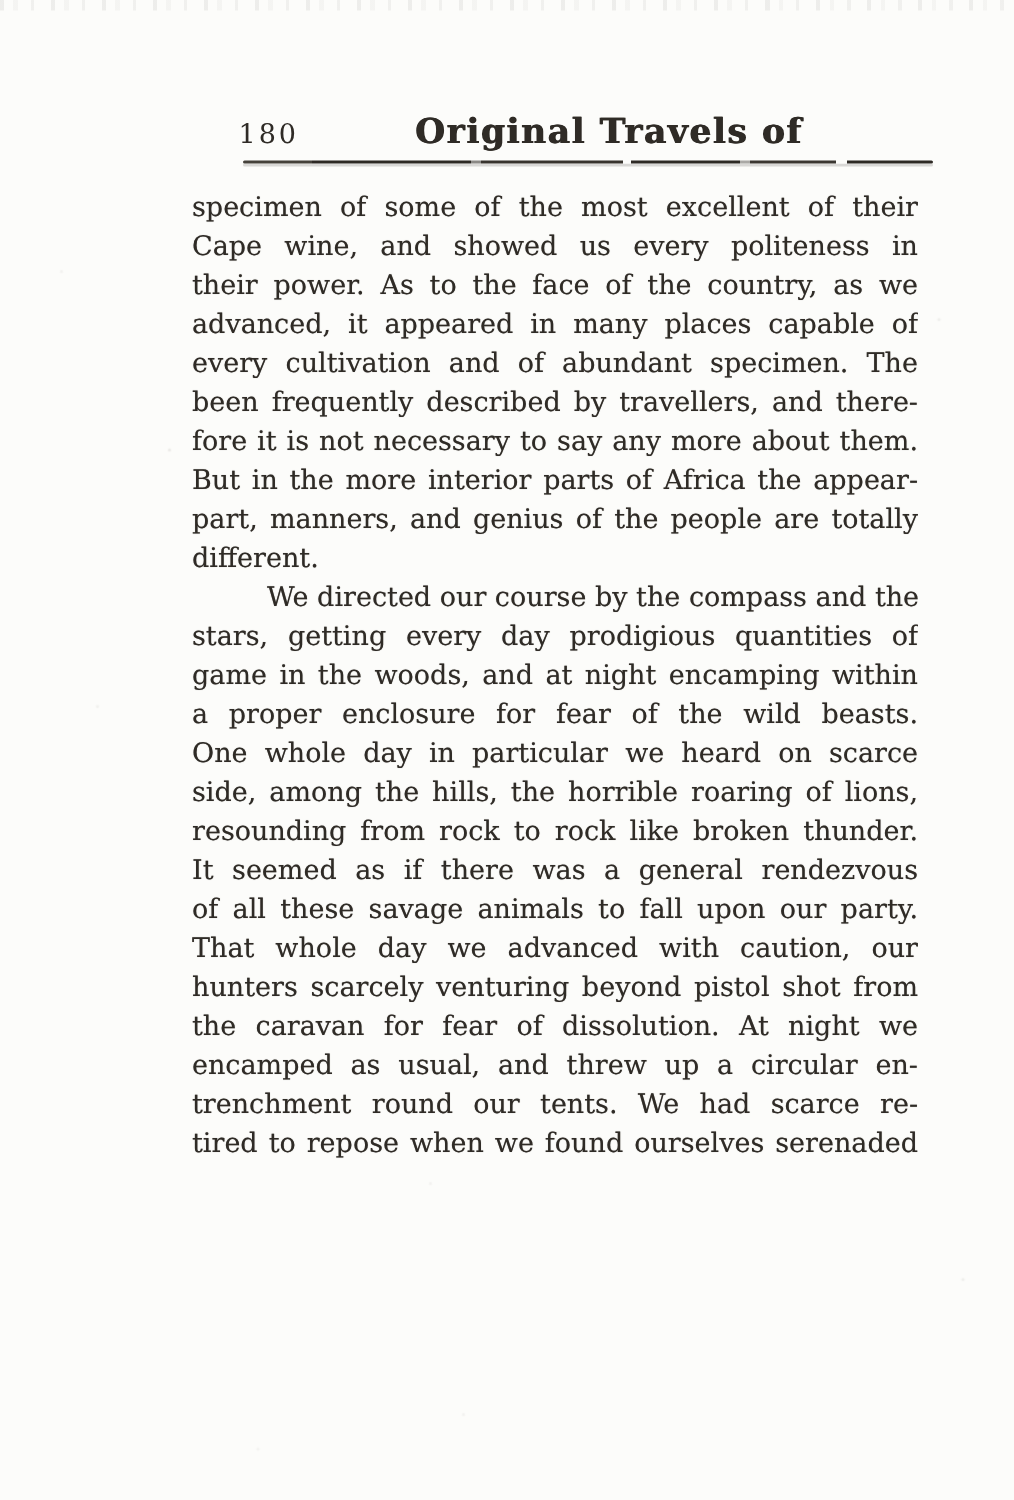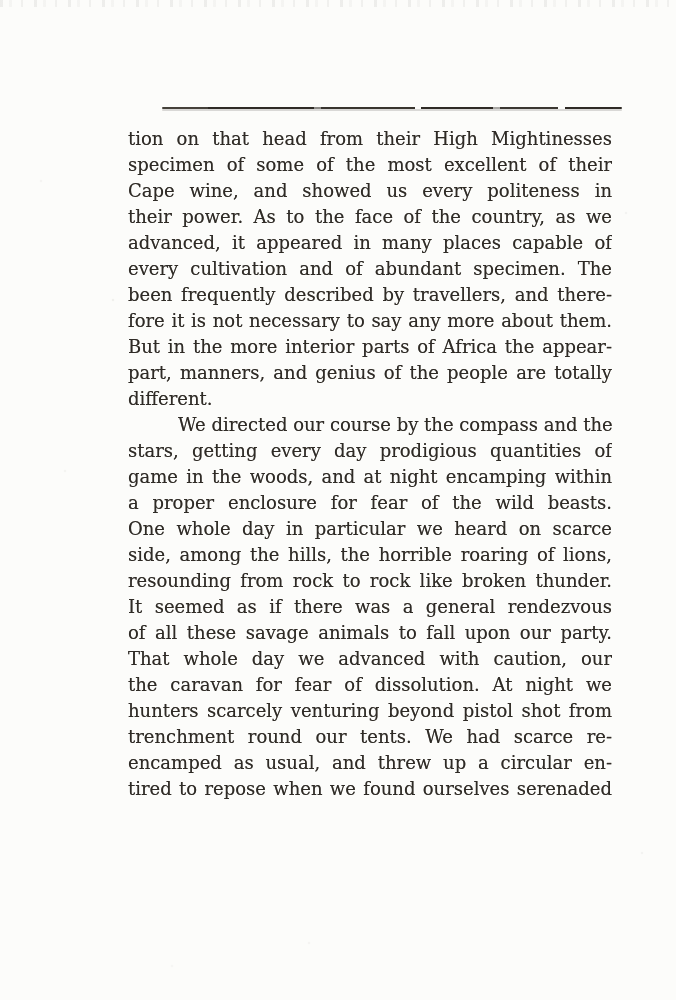--- a/index.html
+++ b/index.html
@@ -97,25 +97,28 @@
   .text-line.para-first { text-indent: 50px; }
   .text-line.para-last  { text-align-last: left; }
 </style>
 </head>
 <body>
 
 <div class="page">
   <div class="top-noise"></div>
   <div class="specks"></div>
 
+  <div class="header">
+    <span class="folio">180</span>
+    <span class="running-title">Original Travels of</span>
+  </div>
   <div class="header-rule"></div>
 
   <div class="page-body">
     <div>
-      <div class="text-line">tion on that head from their High Mightinesses</div>
       <div class="text-line">specimen of some of the most excellent of their</div>
       <div class="text-line">Cape wine, and showed us every politeness in</div>
       <div class="text-line">their power.  As to the face of the country, as we</div>
       <div class="text-line">advanced, it appeared in many places capable of</div>
       <div class="text-line">every cultivation and of abundant specimen.  The</div>
       <div class="text-line">been frequently described by travellers, and there-</div>
       <div class="text-line">fore it is not necessary to say any more about them.</div>
       <div class="text-line">But in the more interior parts of Africa the appear-</div>
       <div class="text-line">part, manners, and genius of the people are totally</div>
       <div class="text-line para-last">different.</div>
@@ -124,20 +127,20 @@
       <div class="text-line para-first">We directed our course by the compass and the</div>
       <div class="text-line">stars, getting every day prodigious quantities of</div>
       <div class="text-line">game in the woods, and at night encamping within</div>
       <div class="text-line">a proper enclosure for fear of the wild beasts.</div>
       <div class="text-line">One whole day in particular we heard on scarce</div>
       <div class="text-line">side, among the hills, the horrible roaring of lions,</div>
       <div class="text-line">resounding from rock to rock like broken thunder.</div>
       <div class="text-line">It seemed as if there was a general rendezvous</div>
       <div class="text-line">of all these savage animals to fall upon our party.</div>
       <div class="text-line">That whole day we advanced with caution, our</div>
+      <div class="text-line">hunters scarcely venturing beyond pistol shot from</div>
       <div class="text-line">the caravan for fear of dissolution.  At night we</div>
-      <div class="text-line">hunters scarcely venturing beyond pistol shot from</div>
+      <div class="text-line">encamped as usual, and threw up a circular en-</div>
       <div class="text-line">trenchment round our tents.  We had scarce re-</div>
-      <div class="text-line">encamped as usual, and threw up a circular en-</div>
       <div class="text-line">tired to repose when we found ourselves serenaded</div>
     </div>
   </div>
 </div>
 
 </body></html>

